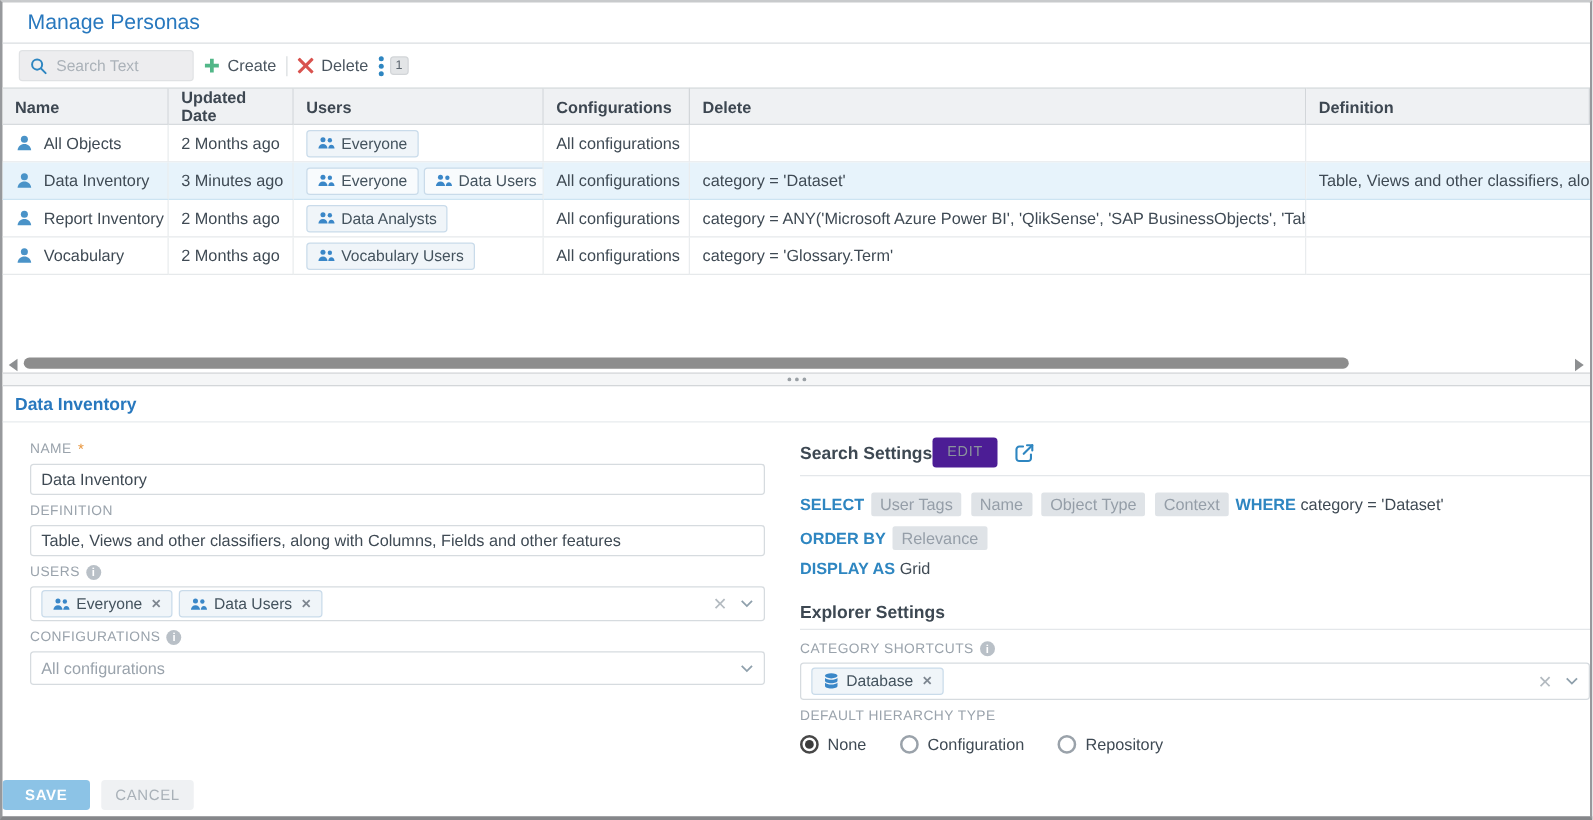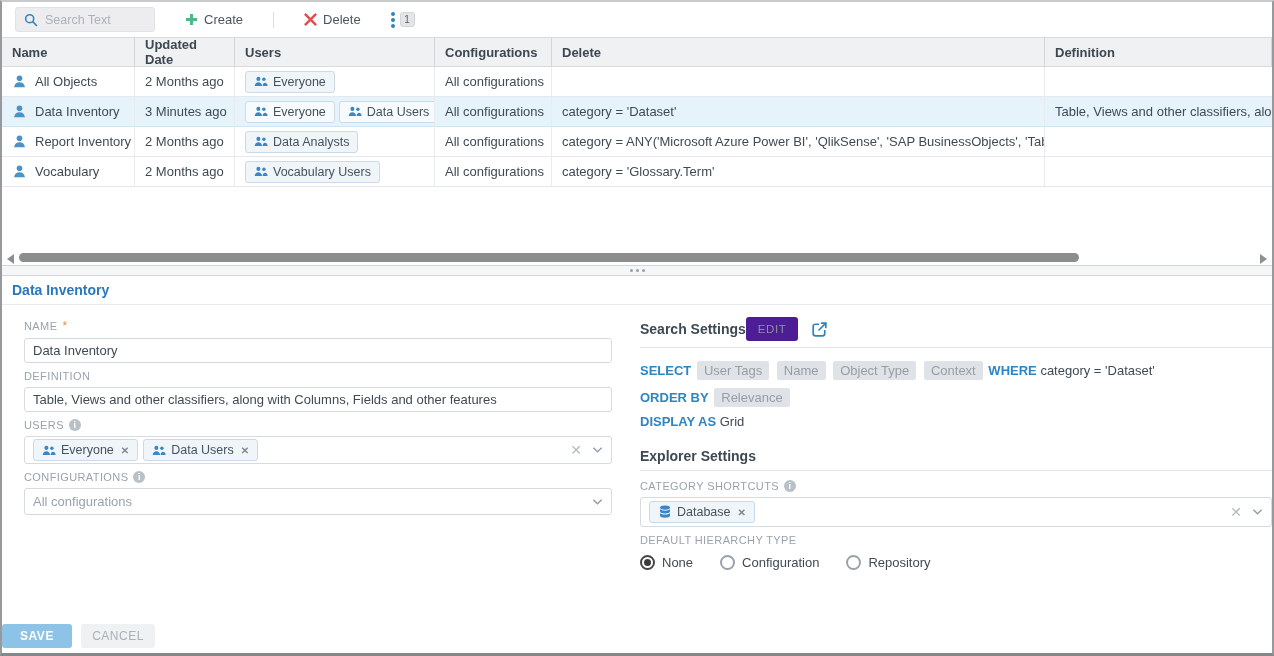--- a/index.html
+++ b/index.html
@@ -8,21 +8,21 @@
   .page { position:relative; width:1274px; height:656px; background:#fff;
           border-left:2px solid #97999c; border-right:2px solid #97999c;
           border-bottom:3px solid #85878a; border-top:2px solid #c8cacc;
           color:#3f4a54; font-size:13px; overflow:hidden; }
 
   
   .hdr { height:33px; display:flex; align-items:center; padding:0 20px; border-bottom:1px solid #dadee1; }
   .hdr-title { color:#2878be; font-size:17px; }
 
   
-  .tbar { height:35px; display:flex; align-items:center; padding-left:13px; gap:27px; }
+  .tbar { height:35px; display:flex; align-items:center; padding-left:13px; gap:5px; }
   .searchbox { display:flex; align-items:center; gap:7px; width:140px; height:25px;
                background:#ededef; border:1px solid #e0e2e4; border-radius:3px; padding:0 8px; }
   .searchbox input { border:none; outline:none; background:transparent; width:95px;
                      font-family:inherit; font-size:12.5px; color:#5a646d; }
   .searchbox input::placeholder { color:#abb2b9; }
   .tbtn { display:flex; align-items:center; gap:6px; color:#4a555f; cursor:pointer; padding:0 3px; }
   .vdiv { width:1px; height:16px; background:#d9dde0; }
   .kebab { display:flex; align-items:center; gap:5px; cursor:pointer; }
   .kdots { display:flex; flex-direction:column; gap:2px; }
   .kdots i { width:4px; height:4px; border-radius:50%; background:#2e86c1; }
@@ -104,20 +104,23 @@
               letter-spacing:.5px; border:none; border-radius:3px; font-family:inherit; cursor:pointer; }
   .cancel-btn { width:74px; height:24px; background:#eff1f3; color:#a9b1b8; font-size:12px;
               letter-spacing:.5px; border:none; border-radius:3px; font-family:inherit; cursor:pointer; }
   svg { display:block; }
 </style>
 </head>
 <body>
 
 <div class="page">
 
+  <div class="hdr">
+    <span class="hdr-title">Manage Personas</span>
+  </div>
 
   <div class="tbar">
     <div class="searchbox">
       <span>
         <svg width="14" height="14" viewBox="0 0 16 16" fill="none" stroke="#2e86c1" stroke-width="1.8" stroke-linecap="round">
             <circle cx="6.5" cy="6.5" r="4.6"></circle>
             <line x1="10.2" y1="10.2" x2="14.3" y2="14.3"></line>
           </svg>
       </span>
       <input type="text" placeholder="Search Text" style="">

